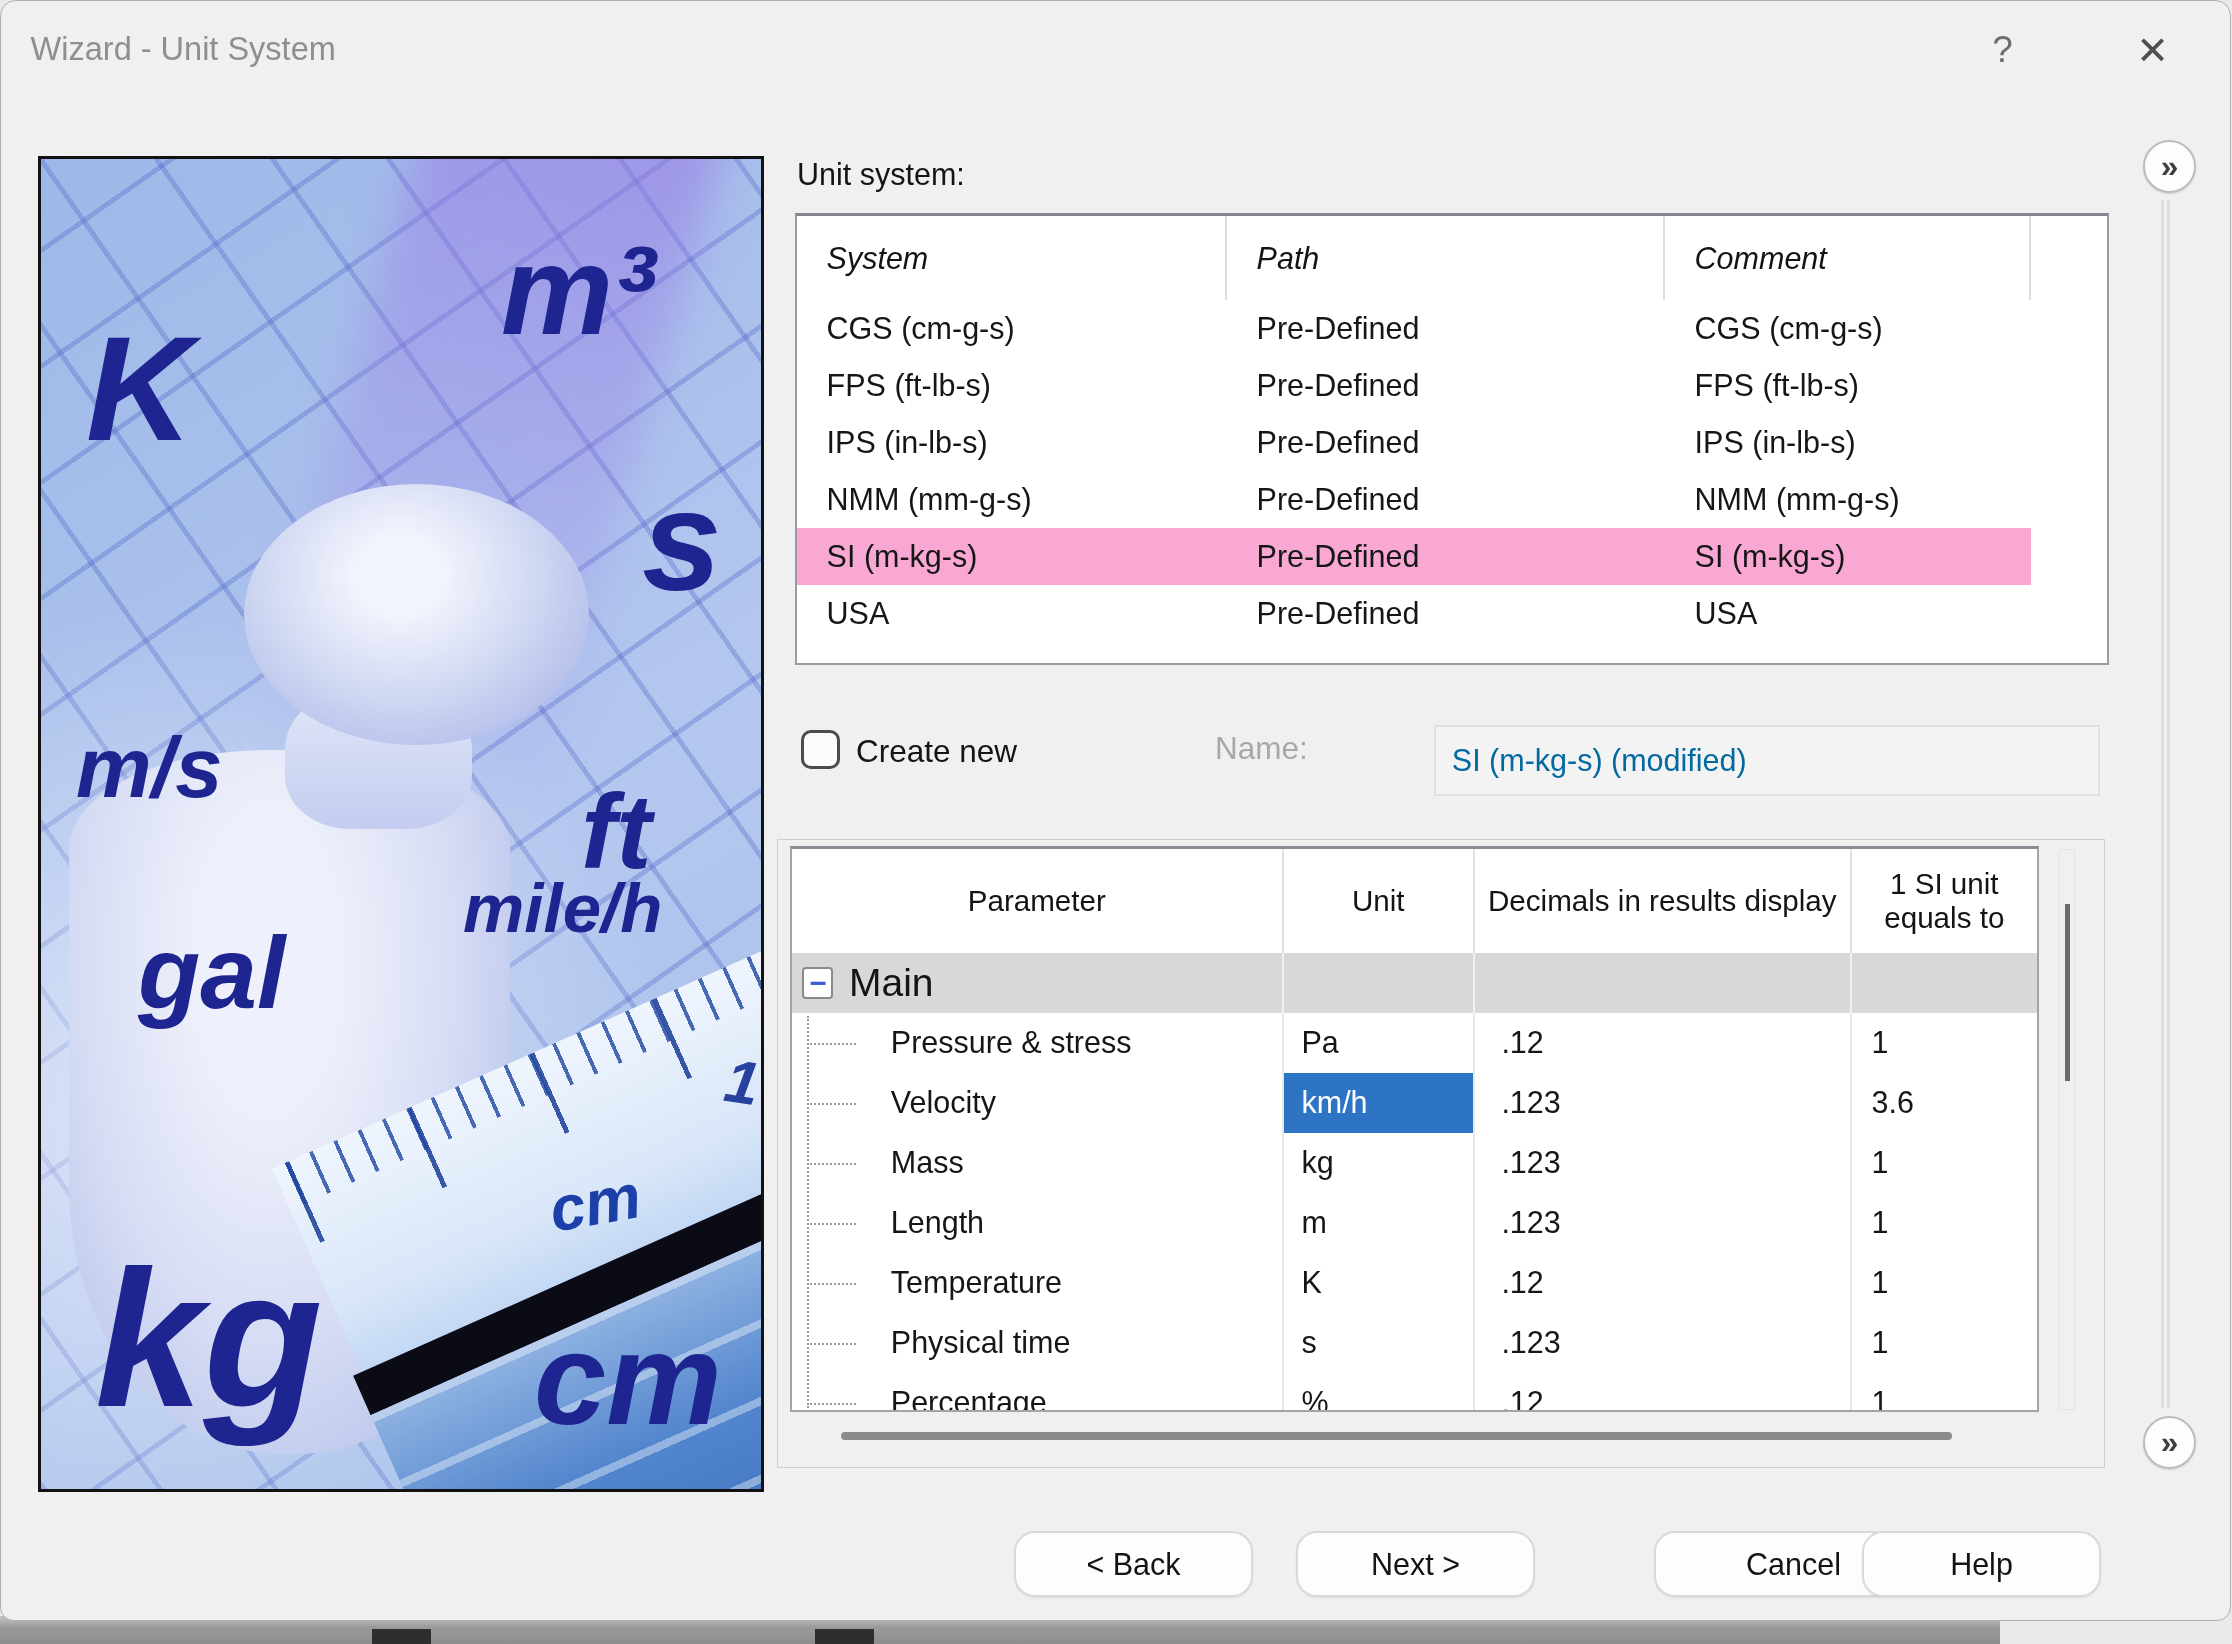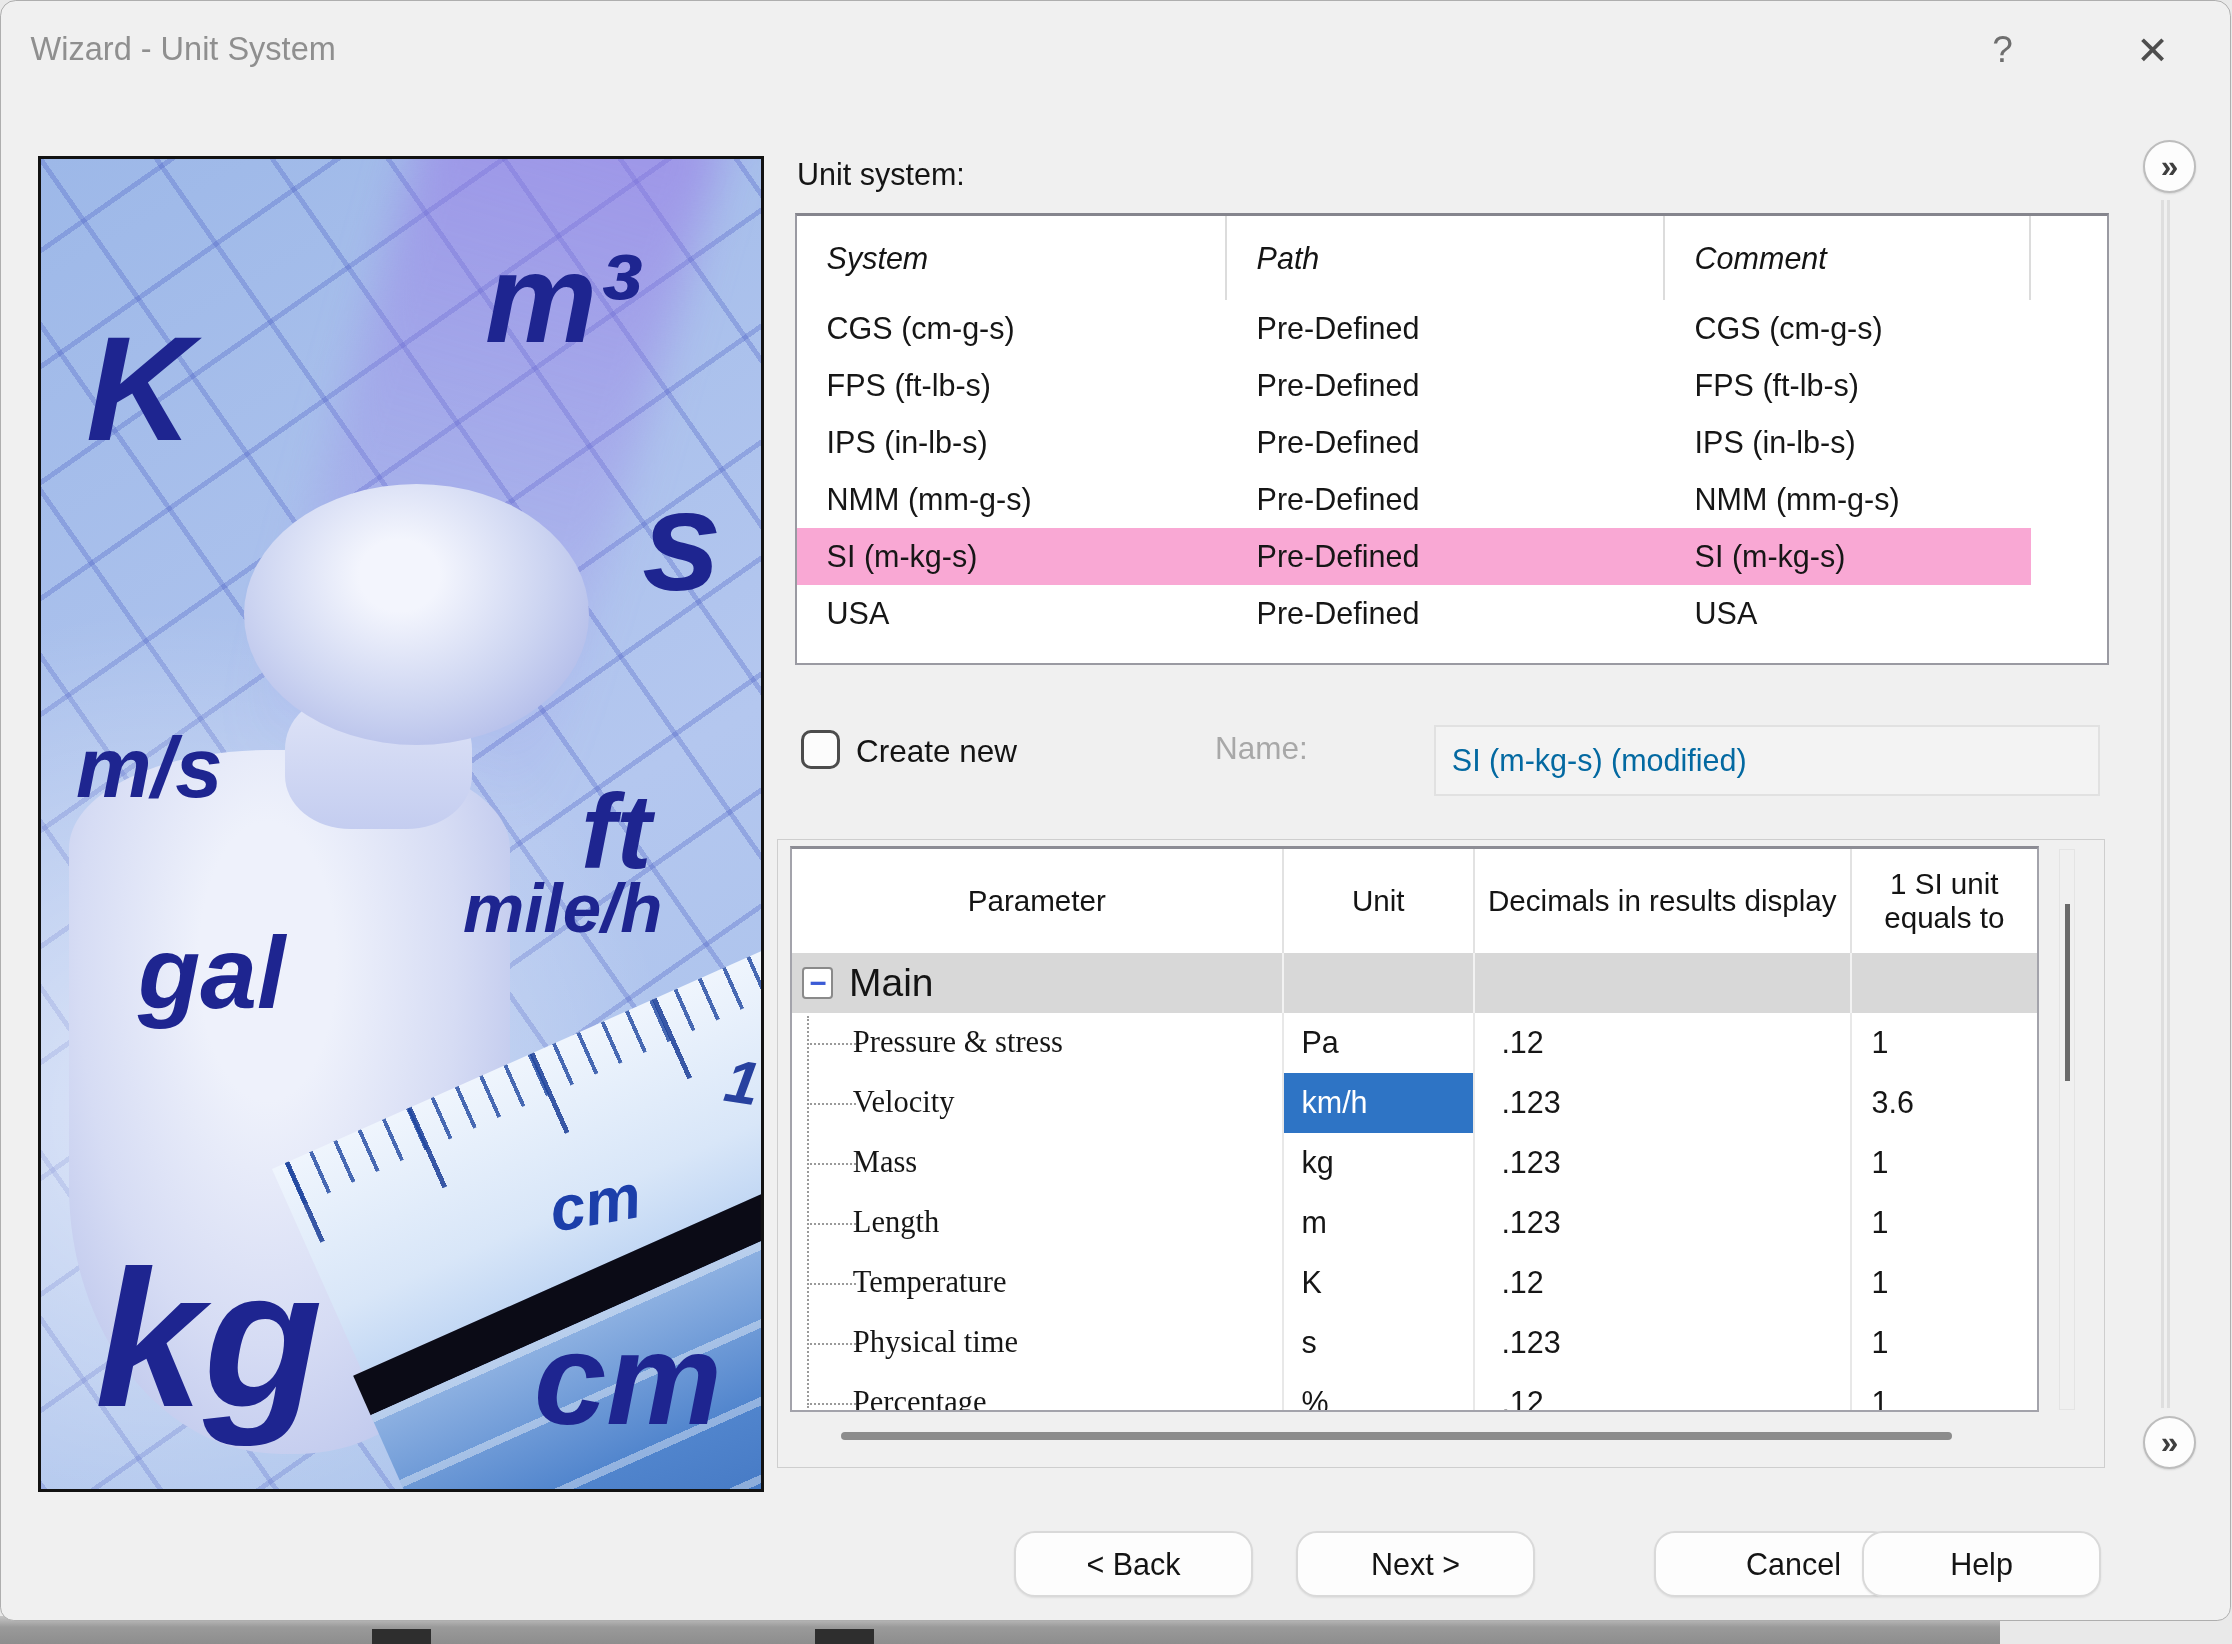--- a/index.html
+++ b/index.html
@@ -60,21 +60,21 @@
     font-style:italic; color:#1c3faa; transform:rotate(14deg); }
   .r-shadow { position:absolute; left:-9.9px; top:222px; right:0; height:43px; background:#0b0b16; }
   .r-body { position:absolute; left:-9.9px; top:265px; right:0; height:414px;
     background:
       repeating-linear-gradient(180deg, rgba(255,255,255,.38) 0 7.9px, rgba(255,255,255,0) 7.9px 71px),
       linear-gradient(180deg,#8fb2e2 0%, #5185cd 35%, #2f63b5 100%); }
 
   .hlabel { position:absolute; font-weight:bold; font-style:italic; color:#1e2590;
     line-height:1; z-index:5; }
   .lbl-k   { left:45px;  top:156px;  font-size:148px; }
-  .lbl-m3  { left:444px; top:69px;   font-size:126px;margin-top:8px; }
+  .lbl-m3  { left:460px; top:69px;   font-size:126px; }
   .lbl-s   { left:601px; top:310px;  font-size:143px; }
   .lbl-ms  { left:35px;  top:566px;  font-size:85px; }
   .lbl-ft  { left:540px; top:619px;  font-size:106px; }
   .lbl-gal { left:97px;  top:763px;  font-size:102px; }
   .lbl-mileh { left:422px; top:715px; font-size:69px; }
   .lbl-kg  { left:54px;  top:1082px; font-size:195px; }
   .lbl-cm  { left:493px; top:1155px; font-size:130px; }
 
   
   .us-label { position:absolute; left:796px; top:156px; font-size:30.5px; color:#141414; }
@@ -112,21 +112,21 @@
   .p-group .cell { border-right:2px solid #f2f2f2; display:flex; align-items:center; }
   .p-group .cell:last-child { border-right:none; }
   .expander { position:relative; margin-left:9.9px; width:31.5px; height:31.5px; background:#fff;
     border:2px solid #8a8a8a; border-radius:3.9px; display:flex; align-items:center;
     justify-content:center; font-size:29.6px; font-weight:bold; color:#3b5bd6; }
   .group-label { margin-left:15.8px; font-size:39px; color:#141414; }
   .p-row { display:grid; grid-template-columns:492px 191px 377px 1fr; height:60px; }
   .p-row .cell { display:flex; align-items:center; font-size:30.5px; color:#161616;
     white-space:nowrap; }
   .p-row .sep { border-right:2px solid #e8e8e8; }
-  .c-param { padding-left:61px; position:relative;font-family:Liberation Serif, serif; }
+  .c-param { padding-left:99px; position:relative; }
   .c-param::before { content:""; position:absolute; left:14.8px; top:50%; width:49px;
     border-top:2px dotted #9a9a9a; }
   .c-unit { padding-left:17.7px;text-align:center; }
   .c-dec  { padding-left:26.6px; }
   .c-eq   { padding-left:19.7px; color:#b5b5b5; }
   .c-unit.sel { background:#2e74c5; color:#fff; }
   .tree-v { position:absolute; left:14.8px; top:167px; bottom:2px;
     border-left:2px dotted #9a9a9a; }
 
   .v-scroll { position:absolute; left:1281px; top:8.9px; width:15.8px; height:561px;

